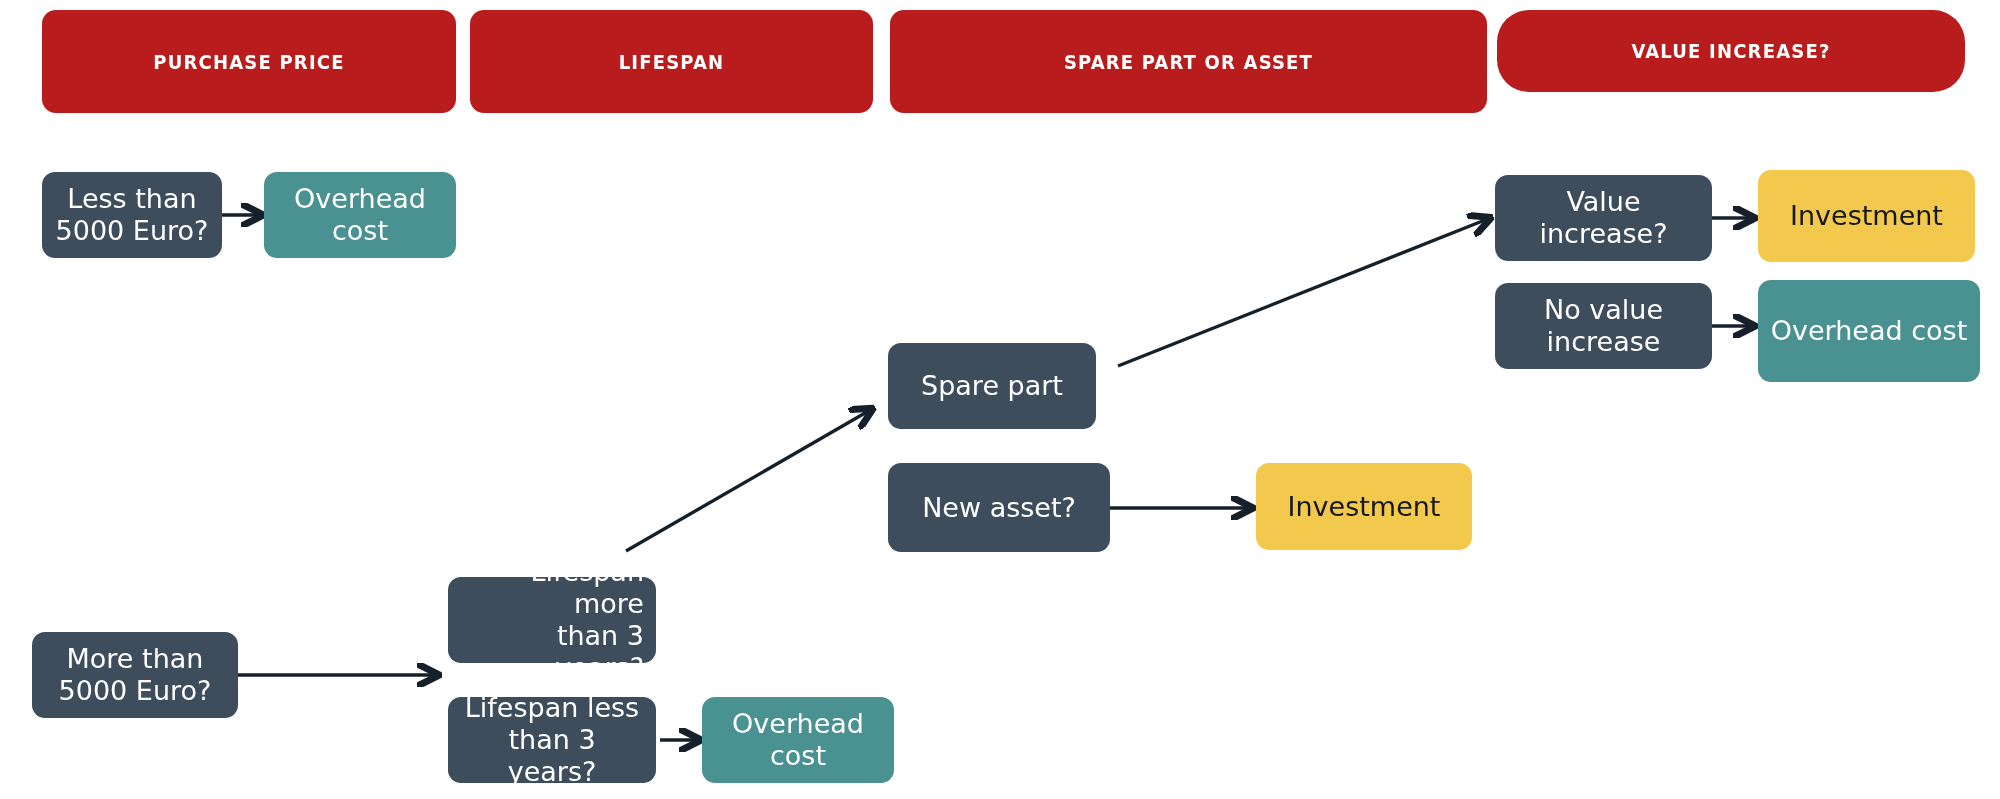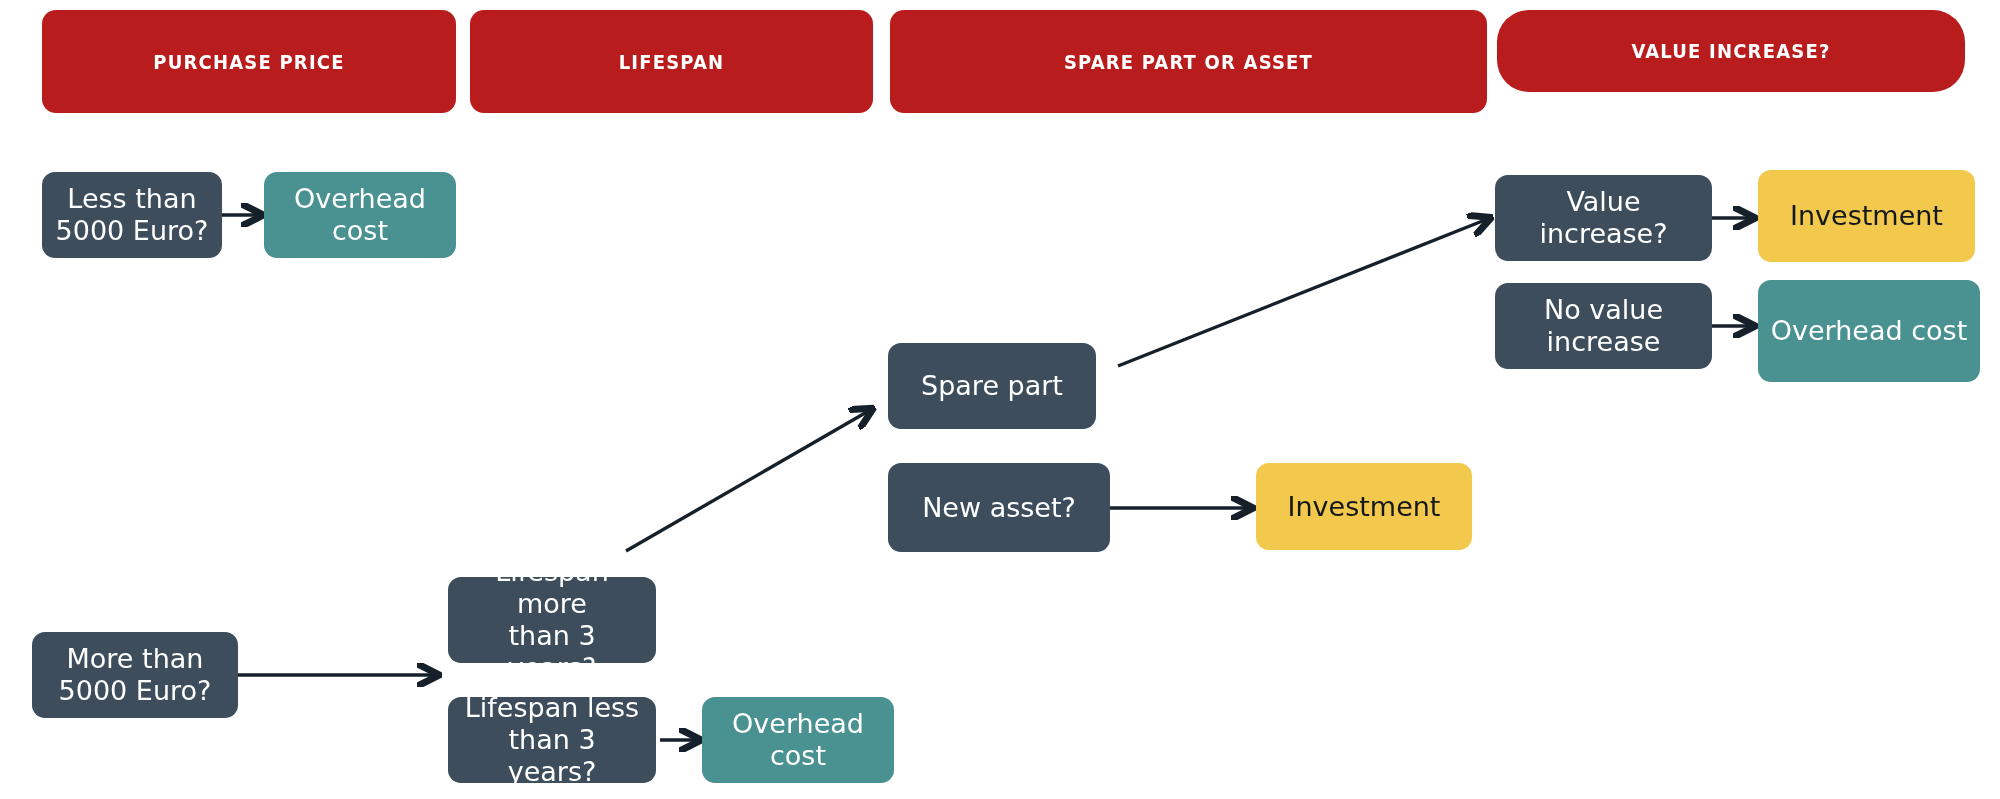--- a/index.html
+++ b/index.html
@@ -94,21 +94,21 @@
   </div>
 
   <div class="node overhead" style="left:264px;top:172px;width:192px;height:86px;">
     <span>Overhead<br>cost</span>
   </div>
 
   <div class="node decision" style="left:32px;top:632px;width:206px;height:86px;">
     <span>More than<br>5000 Euro?</span>
   </div>
 
-  <div class="node decision" style="left:448px;top:577px;width:208px;height:86px;">
+  <div class="node decision" style="left:448px;top:577px;width:208px;height:86px;text-align:right;">
     <span>Lifespan more<br>than 3 years?</span>
   </div>
 
   <div class="node decision" style="left:448px;top:697px;width:208px;height:86px;">
     <span>Lifespan less<br>than 3 years?</span>
   </div>
 
   <div class="node overhead" style="left:702px;top:697px;width:192px;height:86px;">
     <span>Overhead<br>cost</span>
   </div>

